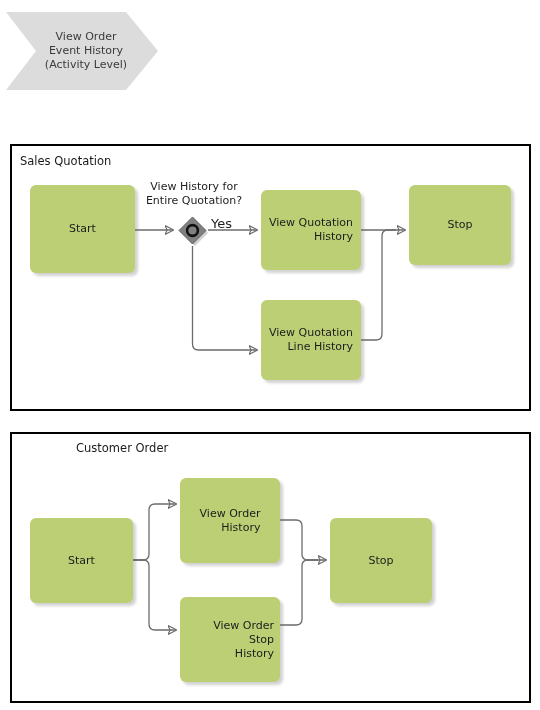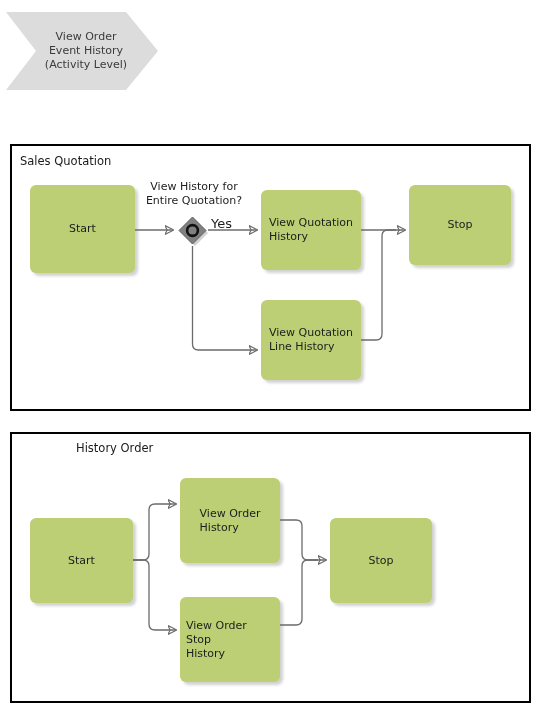--- a/index.html
+++ b/index.html
@@ -72,21 +72,21 @@
 
   
   .task {
     position: absolute;
     background: #bccf74;
     border-radius: 6px;
     box-sizing: border-box;
     display: flex;
     align-items: center;
     justify-content: center;
-    text-align: left;
+    text-align: right;
     font-size: 11px;
     line-height: 14px;
     color: #1d1d1d;
     box-shadow: 3px 3px 3px rgba(0,0,0,0.18);
     white-space: pre-line;
     padding: 2px 6px;
   }
 
   
   #t-sq-start   { left: 30px;  top: 185px; width: 105px; height: 88px; }
@@ -172,21 +172,21 @@
 
   <div class="gateway">
     <svg width="31" height="31" viewBox="0 0 31 31">
       <polygon points="15.5,2.5 28.5,15.5 15.5,28.5 2.5,15.5" fill="#9a9a9a" opacity="0.45" transform="translate(2.5,2.5)"></polygon>
       <polygon points="15.5,2 29,15.5 15.5,29 2,15.5" fill="#808080" stroke="#5f5f5f" stroke-width="1"></polygon>
       <circle cx="15.5" cy="15.5" r="5.4" fill="#808080" stroke="#111111" stroke-width="2.6"></circle>
     </svg>
   </div>
 
   <div class="pool" id="pool-order">
-    <div class="pool-title">History Order</div>
+    <div class="pool-title">Customer Order</div>
   </div>
 
   <div class="task" id="t-co-start">Start</div>
 
   <div class="task" id="t-co-voh">View Order
 History</div>
 
   <div class="task" id="t-co-volh">View Order Stop
 History</div>
 

